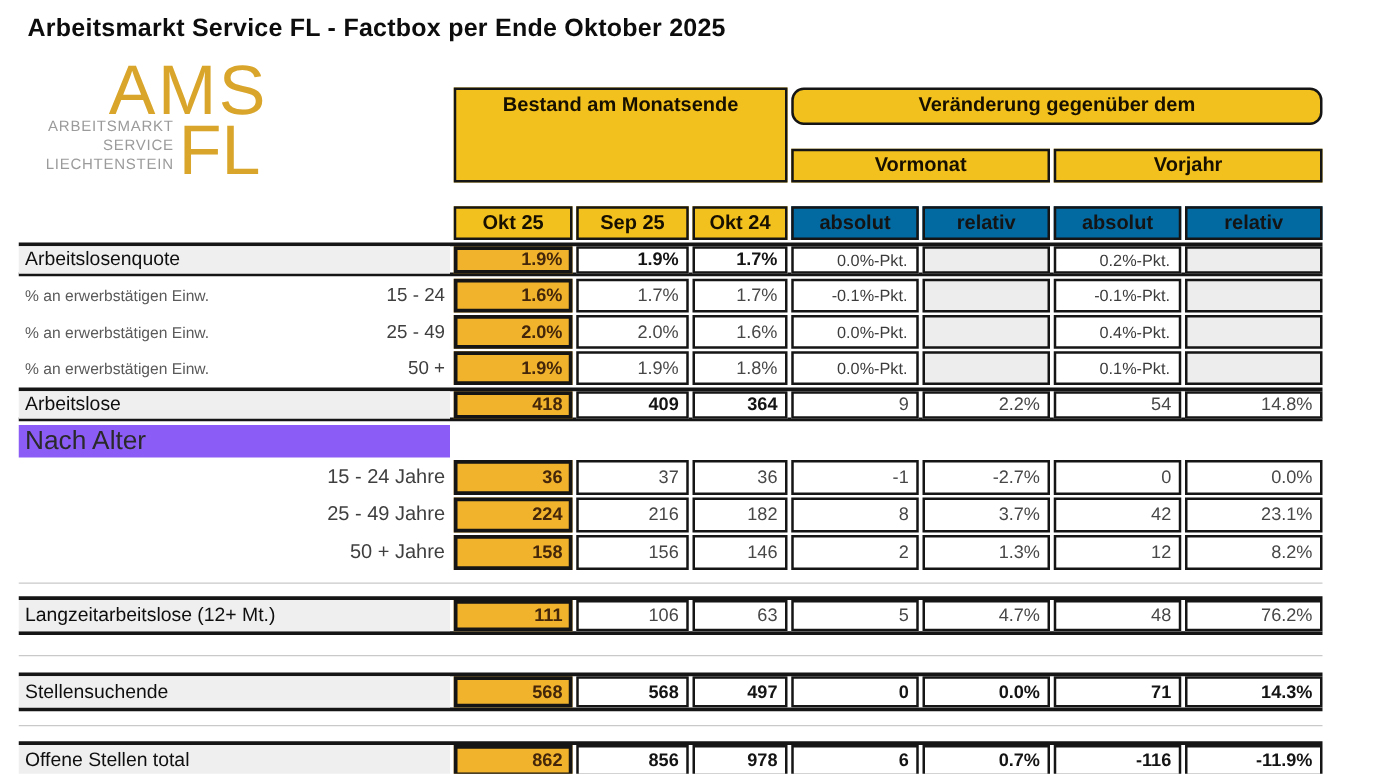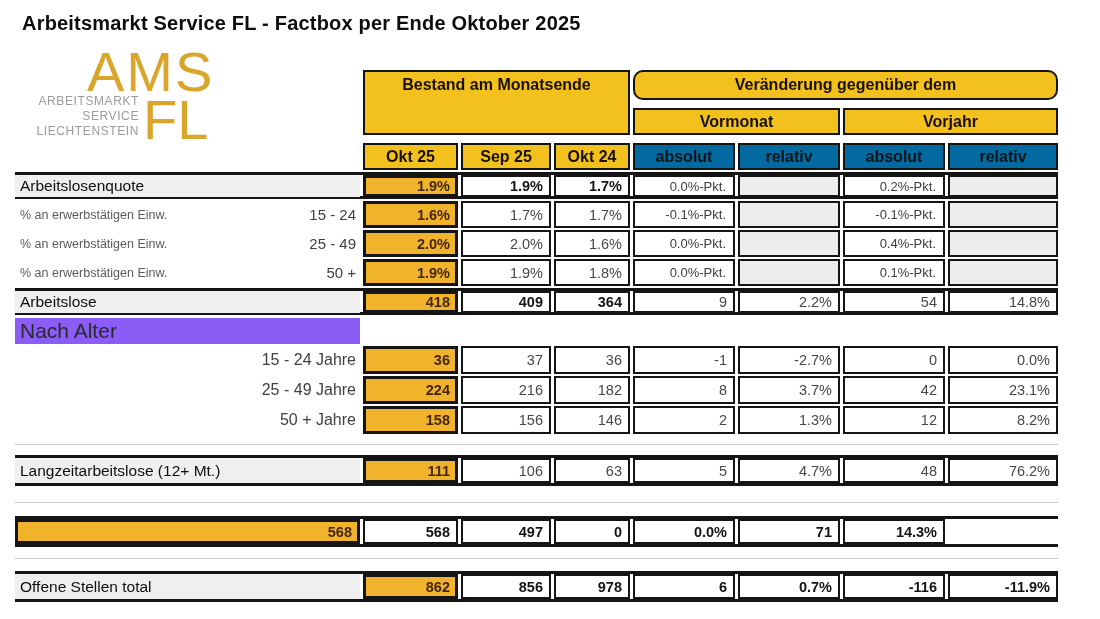--- a/index.html
+++ b/index.html
@@ -20,21 +20,21 @@
   .logo-fl{position:absolute;left:128px;top:48px;font-size:56px;line-height:1;color:#d9a62b;}
   .logo-text{position:absolute;left:0;top:50px;width:124px;text-align:right;
     font-size:12px;line-height:15px;color:#9b9b9b;letter-spacing:.6px;}
 
   
   .tbl{position:absolute;left:15px;top:70px;width:1043px;}
   .hdr,.row{
     display:grid;column-gap:3px;
     grid-template-columns:345px 95px 90px 76px 102px 102px 102px 110px;
   }
-  .hdr{grid-template-rows:30px 27px 27px;row-gap:8px;margin-bottom:2px;}
+  .hdr{grid-template-rows:30px 27px 27px;row-gap:19px;margin-bottom:2px;}
 
   .h{
     background:#f3c11d;border:2px solid #151515;
     display:flex;align-items:center;justify-content:center;
     font-weight:bold;font-size:16px;color:#171000;
   }
   .h-bestand{grid-column:2/5;grid-row:1/3;align-items:flex-start;padding-top:4px;}
   .h-veraend{grid-column:5/9;grid-row:1;border-radius:10px;}
   .h-vormonat{grid-column:5/7;grid-row:2;}
   .h-vorjahr{grid-column:7/9;grid-row:2;}
@@ -208,20 +208,21 @@
     <div class="c">63</div>
     <div class="c">5</div>
     <div class="c">4.7%</div>
     <div class="c">48</div>
     <div class="c">76.2%</div>
   </div>
 
   <div class="sep sep2"></div>
 
   <div class="row row-tall row-main">
+    <div class="lab lab-main">Stellensuchende</div>
     <div class="c g">568</div>
     <div class="c b">568</div>
     <div class="c b">497</div>
     <div class="c b">0</div>
     <div class="c b">0.0%</div>
     <div class="c b">71</div>
     <div class="c b">14.3%</div>
   </div>
 
   <div class="sep sep3"></div>

